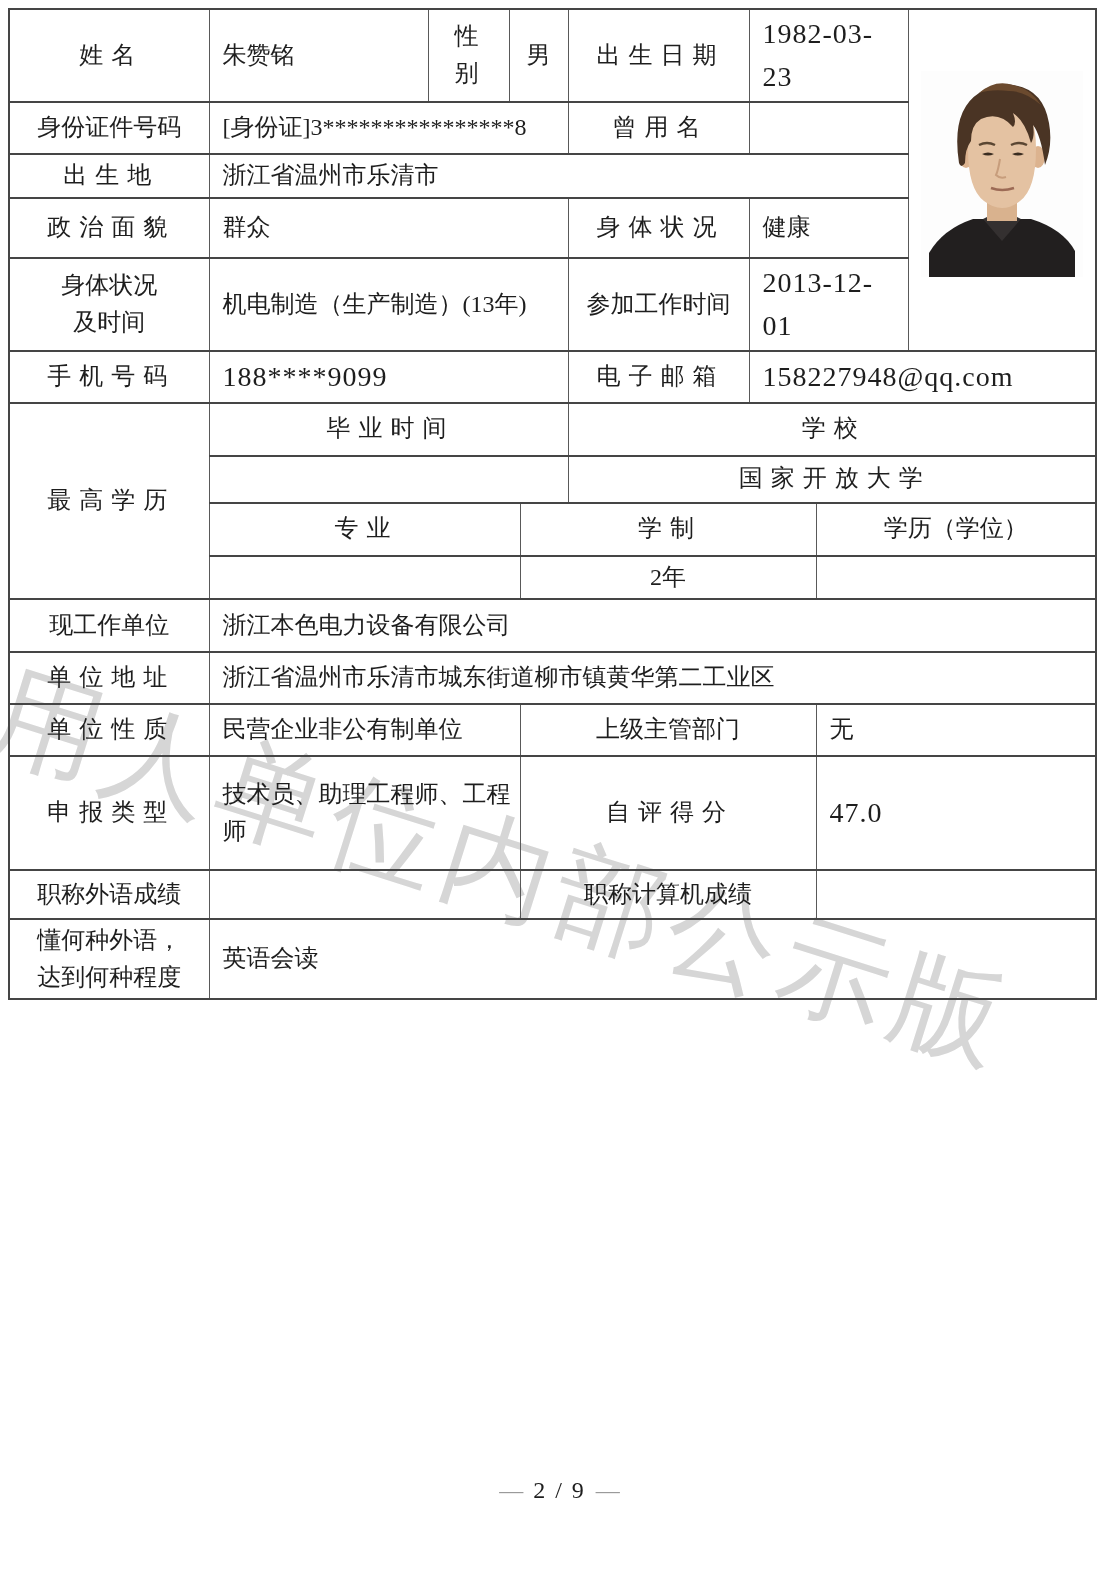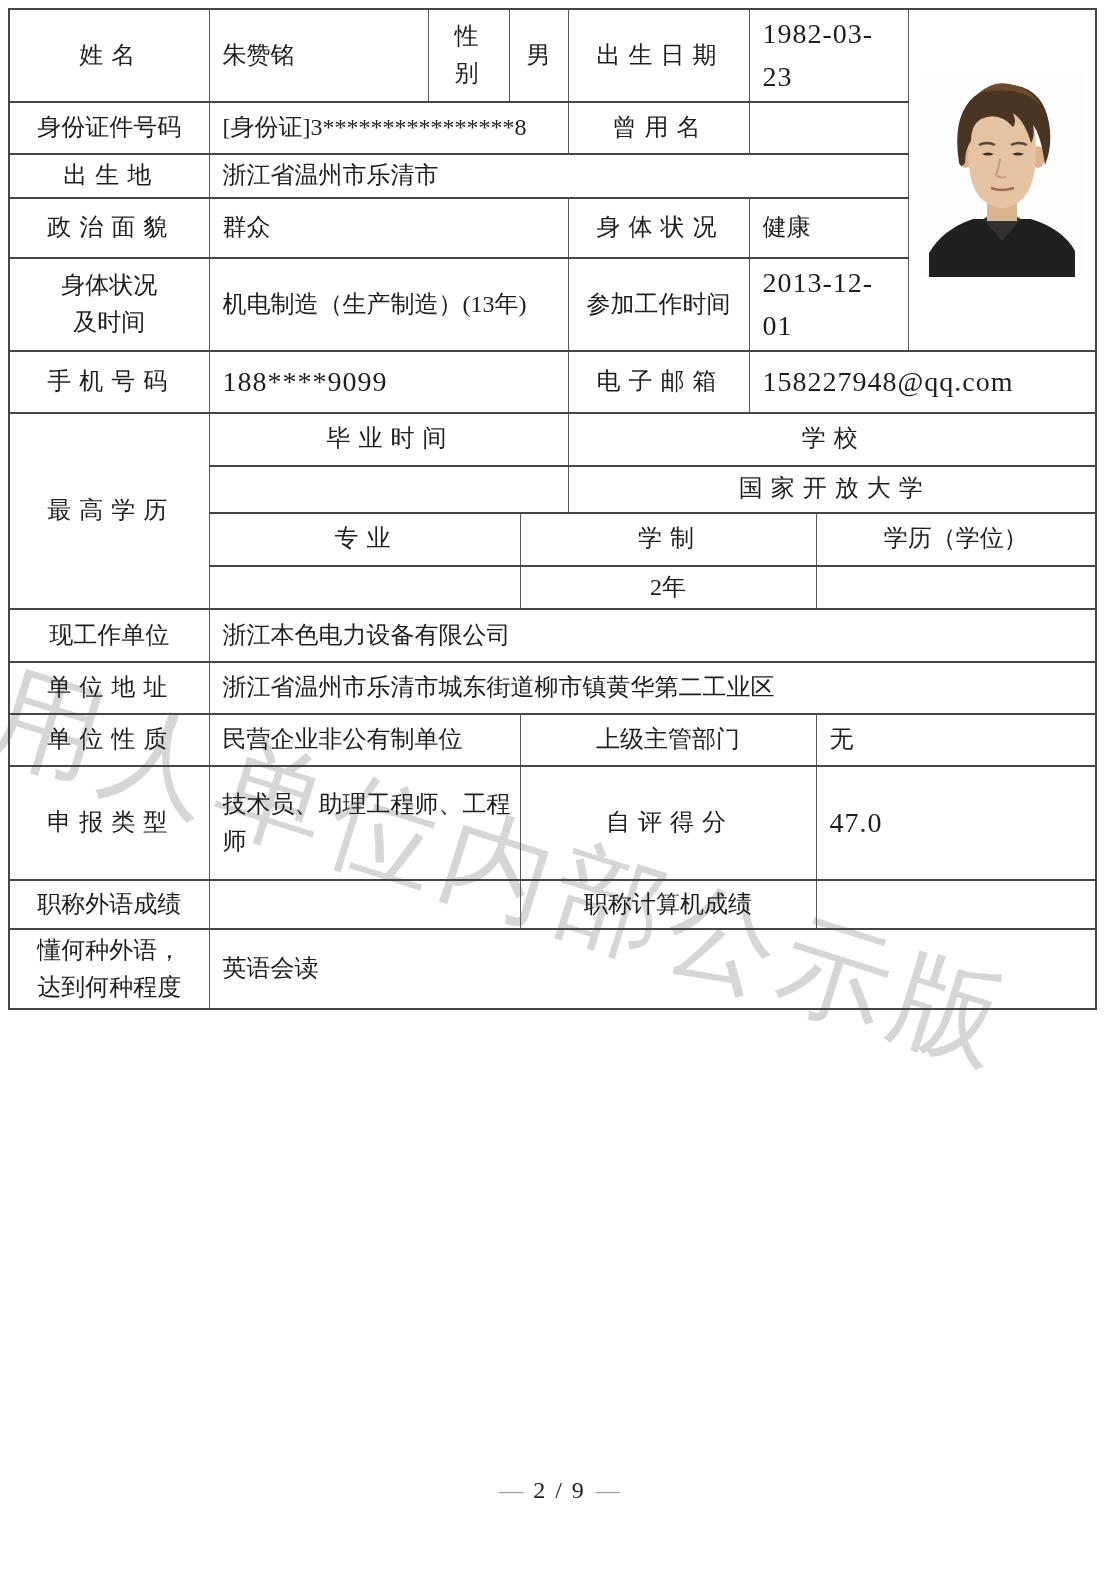--- a/index.html
+++ b/index.html
@@ -101,21 +101,21 @@
     </tr>
 
     <tr style="height:70px">
       <td class="label">身体状况
 及时间</td>
       <td class="value" colspan="4">机电制造（生产制造）(13年)</td>
       <td class="label">参加工作时间</td>
       <td class="value num" colspan="2">2013-12-01</td>
     </tr>
 
-    <tr style="height:62px">
+    <tr style="height:52px">
       <td class="label spread">手机号码</td>
       <td class="value num" colspan="4">188****9099</td>
       <td class="label spread">电子邮箱</td>
       <td class="value num" colspan="3">158227948@qq.com</td>
     </tr>
 
     <tr style="height:53px">
       <td class="label spread" rowspan="4">最高学历</td>
       <td class="label spread" colspan="4">毕业时间</td>
       <td class="label spread" colspan="4">学校</td>

